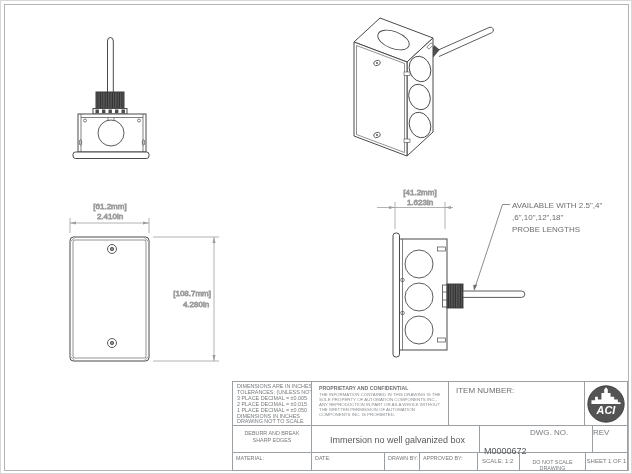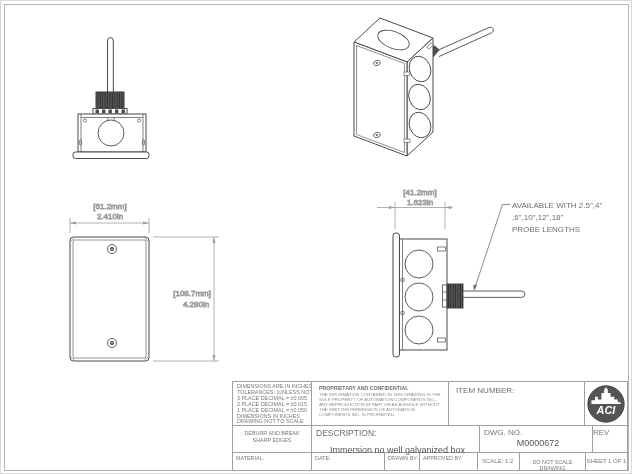--- a/index.html
+++ b/index.html
@@ -23,22 +23,22 @@
   .prop{width:137px;padding:3px 6px 0 7px;}
   .prop .t{font-size:5.2px;font-weight:bold;color:#6e7174;}
   .prop .b{font-size:4.4px;line-height:5px;margin-top:1px;color:#8a8d90;}
   .logo-cell{width:42px;display:flex;align-items:center;justify-content:center;}
   .item-cell{flex:1;padding:4px 0 0 7px;font-size:8px;color:#6b6e71;}
   .deburr{width:79px;text-align:center;font-size:5.4px;line-height:7px;padding-top:4px;}
   .desc-cell{width:168px;padding:2px 0 0 4px;}
   .desc-cell .lab{font-size:8.5px;color:#6b6e71;}
   .desc-cell .val{font-size:9px;color:#55585b;text-align:center;margin-top:7px;}
   .dwg-cell{width:113px;padding:2px 0 0 4px;}
-  .dwg-cell .lab{font-size:8px;}
-  .dwg-cell .val{font-size:9px;color:#55585b;text-align:center;margin-top:1px;}
+  .dwg-cell .lab{font-size:8px;margin-left:46px;}
+  .dwg-cell .val{font-size:9px;color:#55585b;margin-top:9px;}
   .rev-cell{flex:1;padding:2px 4px 0 0;font-size:8px;text-align:left;}
   .small-lab{font-size:5.4px;padding:2px 0 0 3px;}
   .mat{width:79px;} .date{width:73px;} .drawn{width:35px;} .appr{width:58px;}
   .scale{width:42px;font-size:6px;padding:5px 0 0 4px;}
   .dns{width:66px;font-size:5.4px;text-align:center;padding-top:6px;}
   .sheet{flex:1;font-size:6px;text-align:center;padding-top:5px;}
 </style>
 </head>
 <body>
 
@@ -215,21 +215,20 @@
       </svg>
     </div>
   </div>
 
   <div class="tb-row rowB">
     <div class="cell deburr">
       <div>DEBURR AND BREAK</div>
       <div>SHARP EDGES</div>
     </div>
     <div class="cell desc-cell">
-      <div class="lab">DESCRIPTION:</div>
       <div class="val">Immersion no well galvanized box</div>
     </div>
     <div class="cell dwg-cell">
       <div class="lab">DWG.  NO.</div>
       <div class="val">M0000672</div>
     </div>
     <div class="cell rev-cell">
       <span>REV</span>
     </div>
   </div>

